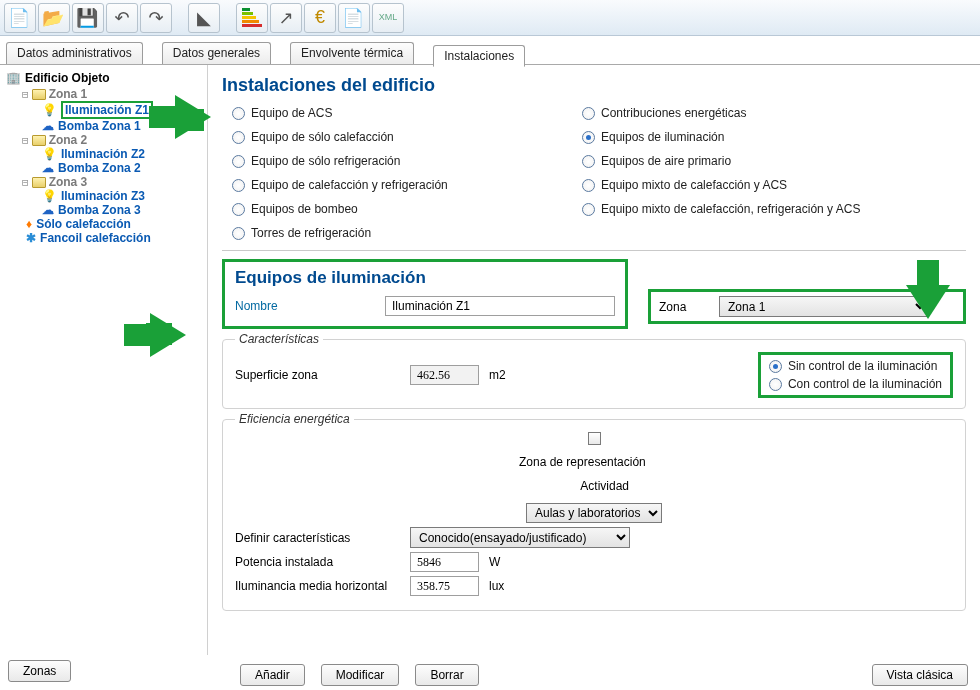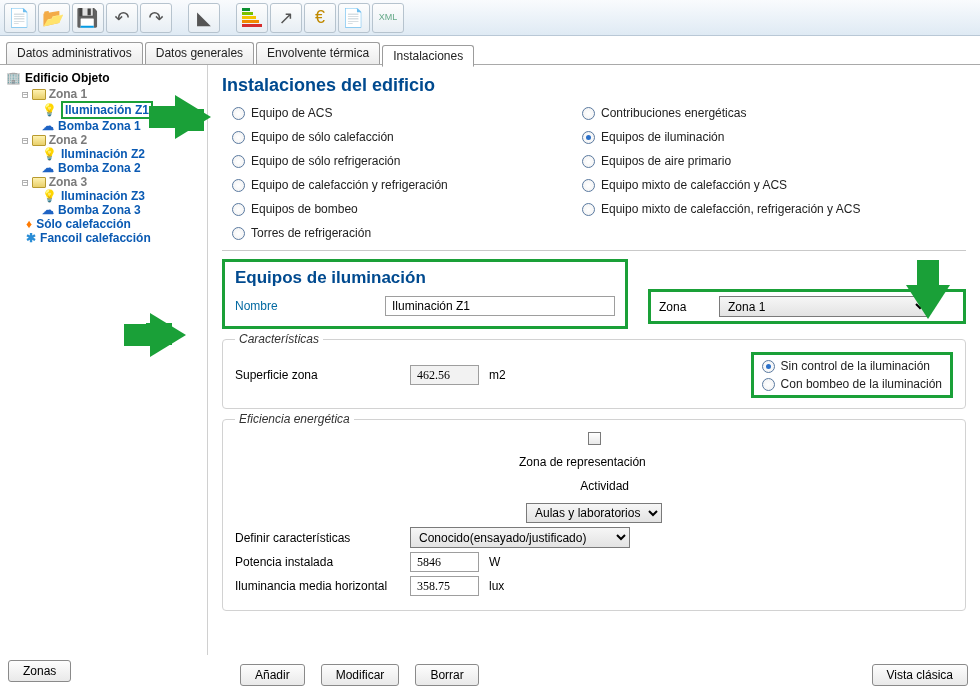--- a/index.html
+++ b/index.html
@@ -28,21 +28,21 @@
     background: linear-gradient(#fdfdfd,#e7eef4);
     border-radius: 3px;
     display:flex;align-items:center;justify-content:center;
     font-size:18px;
     color:#555;
   }
   .tool-sep { width:8px; }
   .tabbar {
     display:flex;
     padding: 6px 6px 0 6px;
-    gap: 2px;
+    gap: 19px;
     border-bottom: 1px solid #a9a9a9;
   }
   .tab {
     padding: 3px 10px;
     border: 1px solid #9c9c9c;
     border-bottom: none;
     background: linear-gradient(#fdfdfd,#ececec);
     border-radius: 3px 3px 0 0;
     font-size:12px;
     color:#222;
@@ -353,21 +353,21 @@
           <input class="inp sm ro" readonly="" value="462.56" style="">
           <span>m2</span>
         </div>
         <div class="hbox2" style="margin-left:auto;">
           <div class="opt">
               <span class="rad checked"></span>
               <span>Sin control de la iluminación</span>
             </div>
           <div class="opt" style="margin-top:4px;">
               <span class="rad"></span>
-              <span>Con bombeo de la iluminación</span>
+              <span>Con control de la iluminación</span>
             </div>
         </div>
       </div>
     </div>
 
     <div class="fieldset">
       <span class="fs-legend">Eficiencia energética</span>
       <div class="form-row" style="margin-top:-8px;flex-direction:column;">
         <span class="chk"></span>
         <span style="width:150px;">Zona de representación</span>

